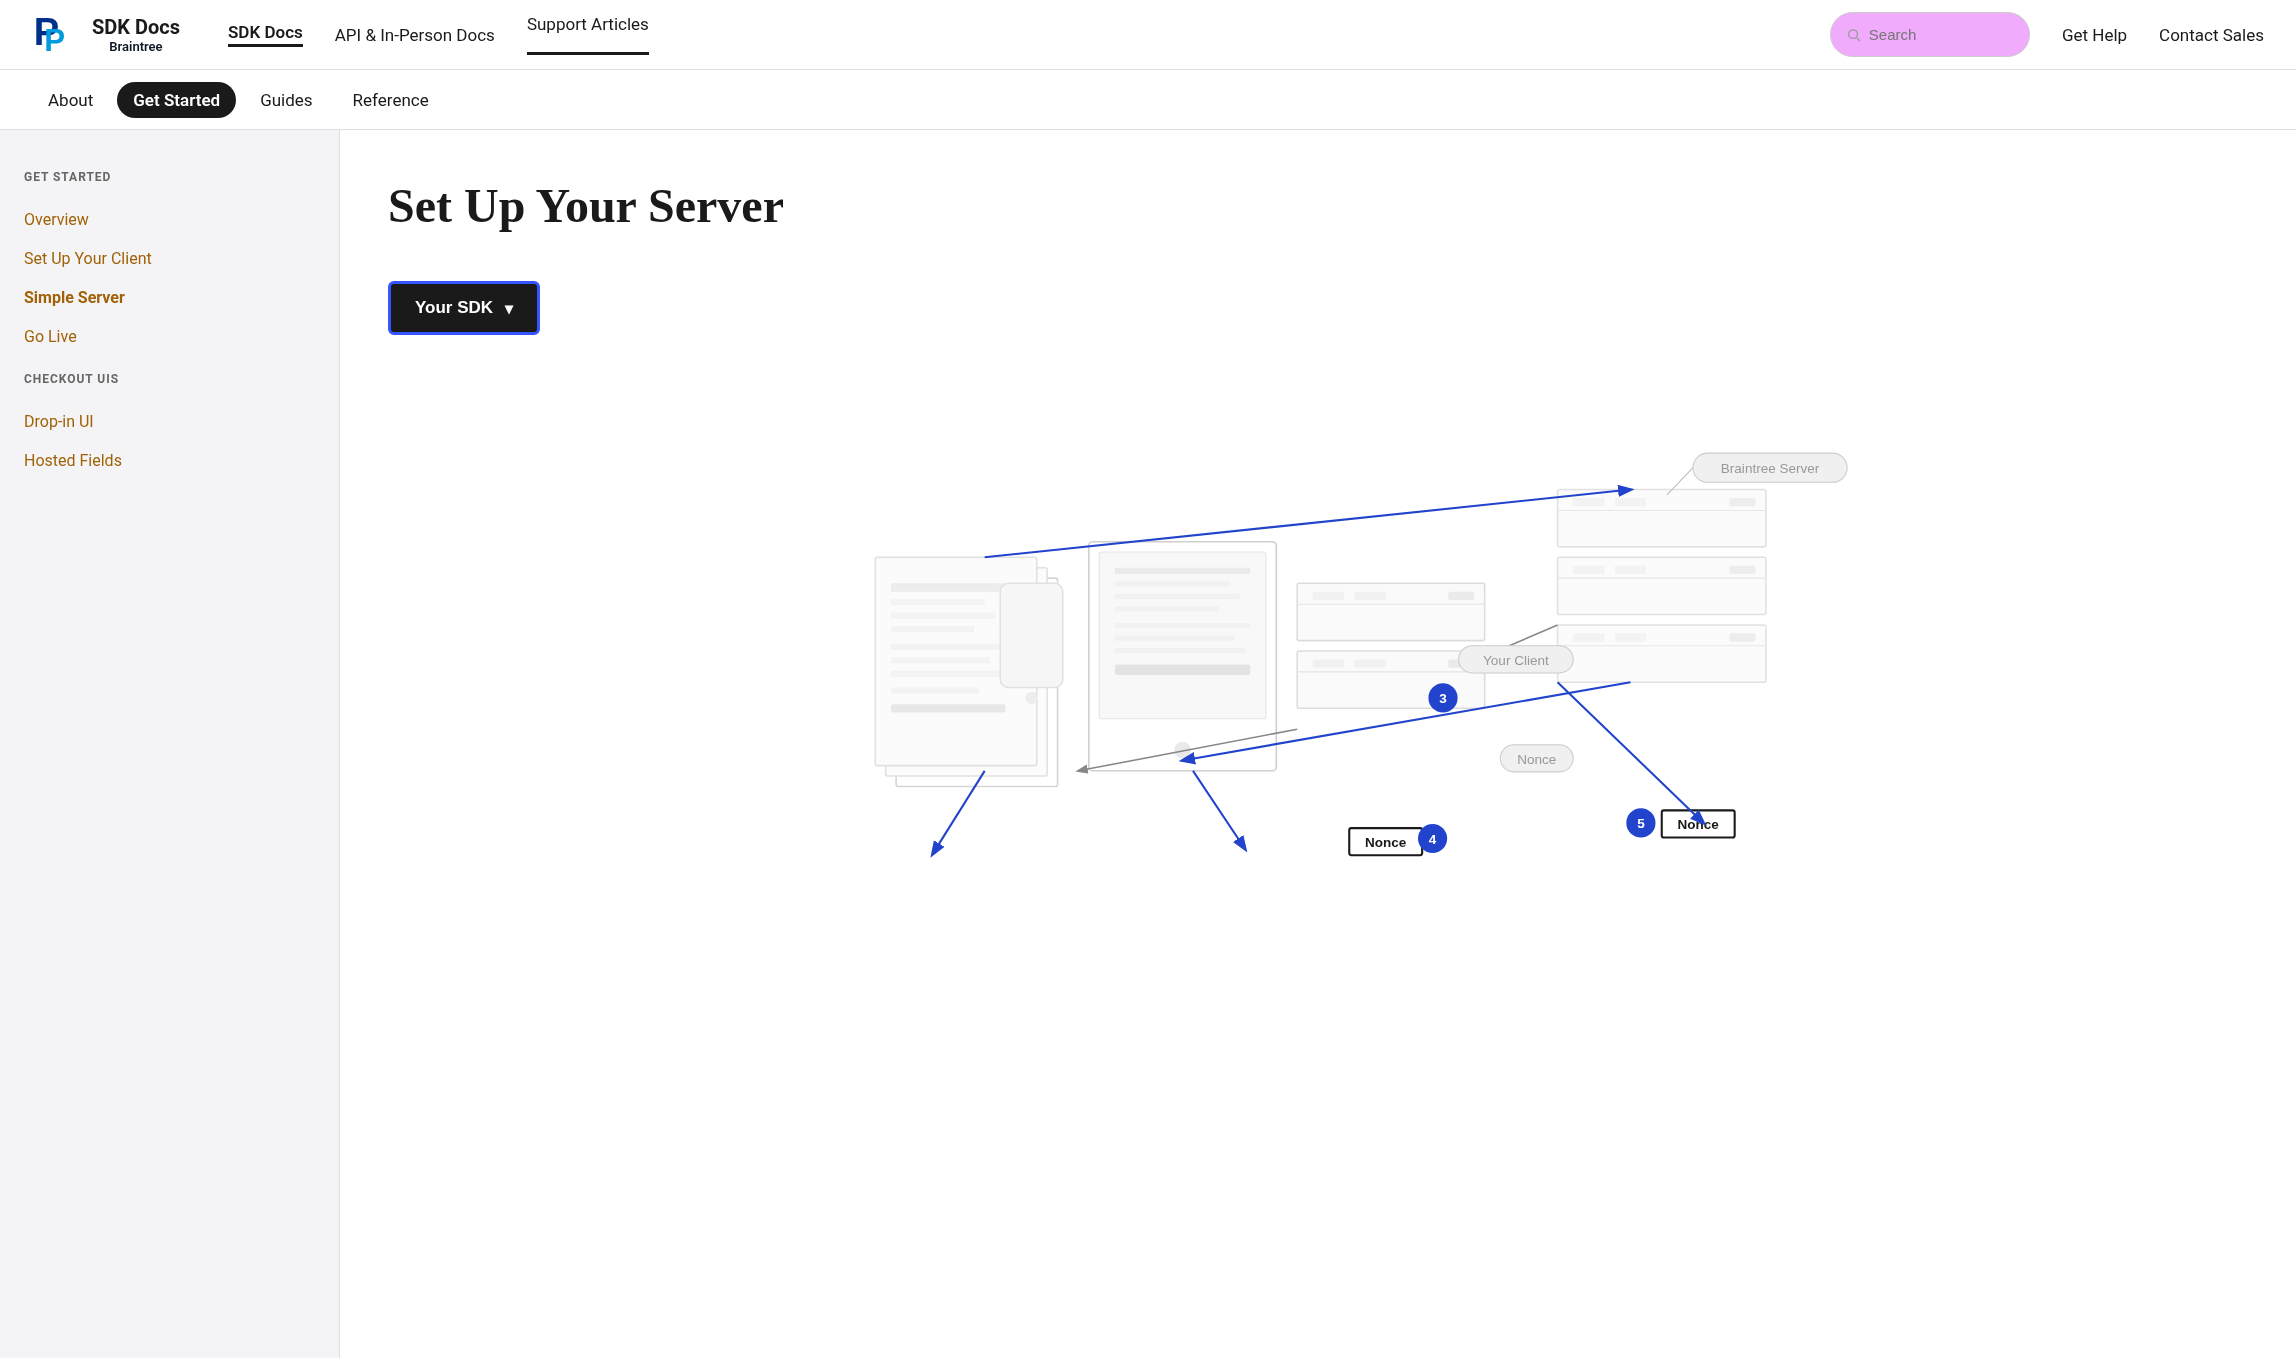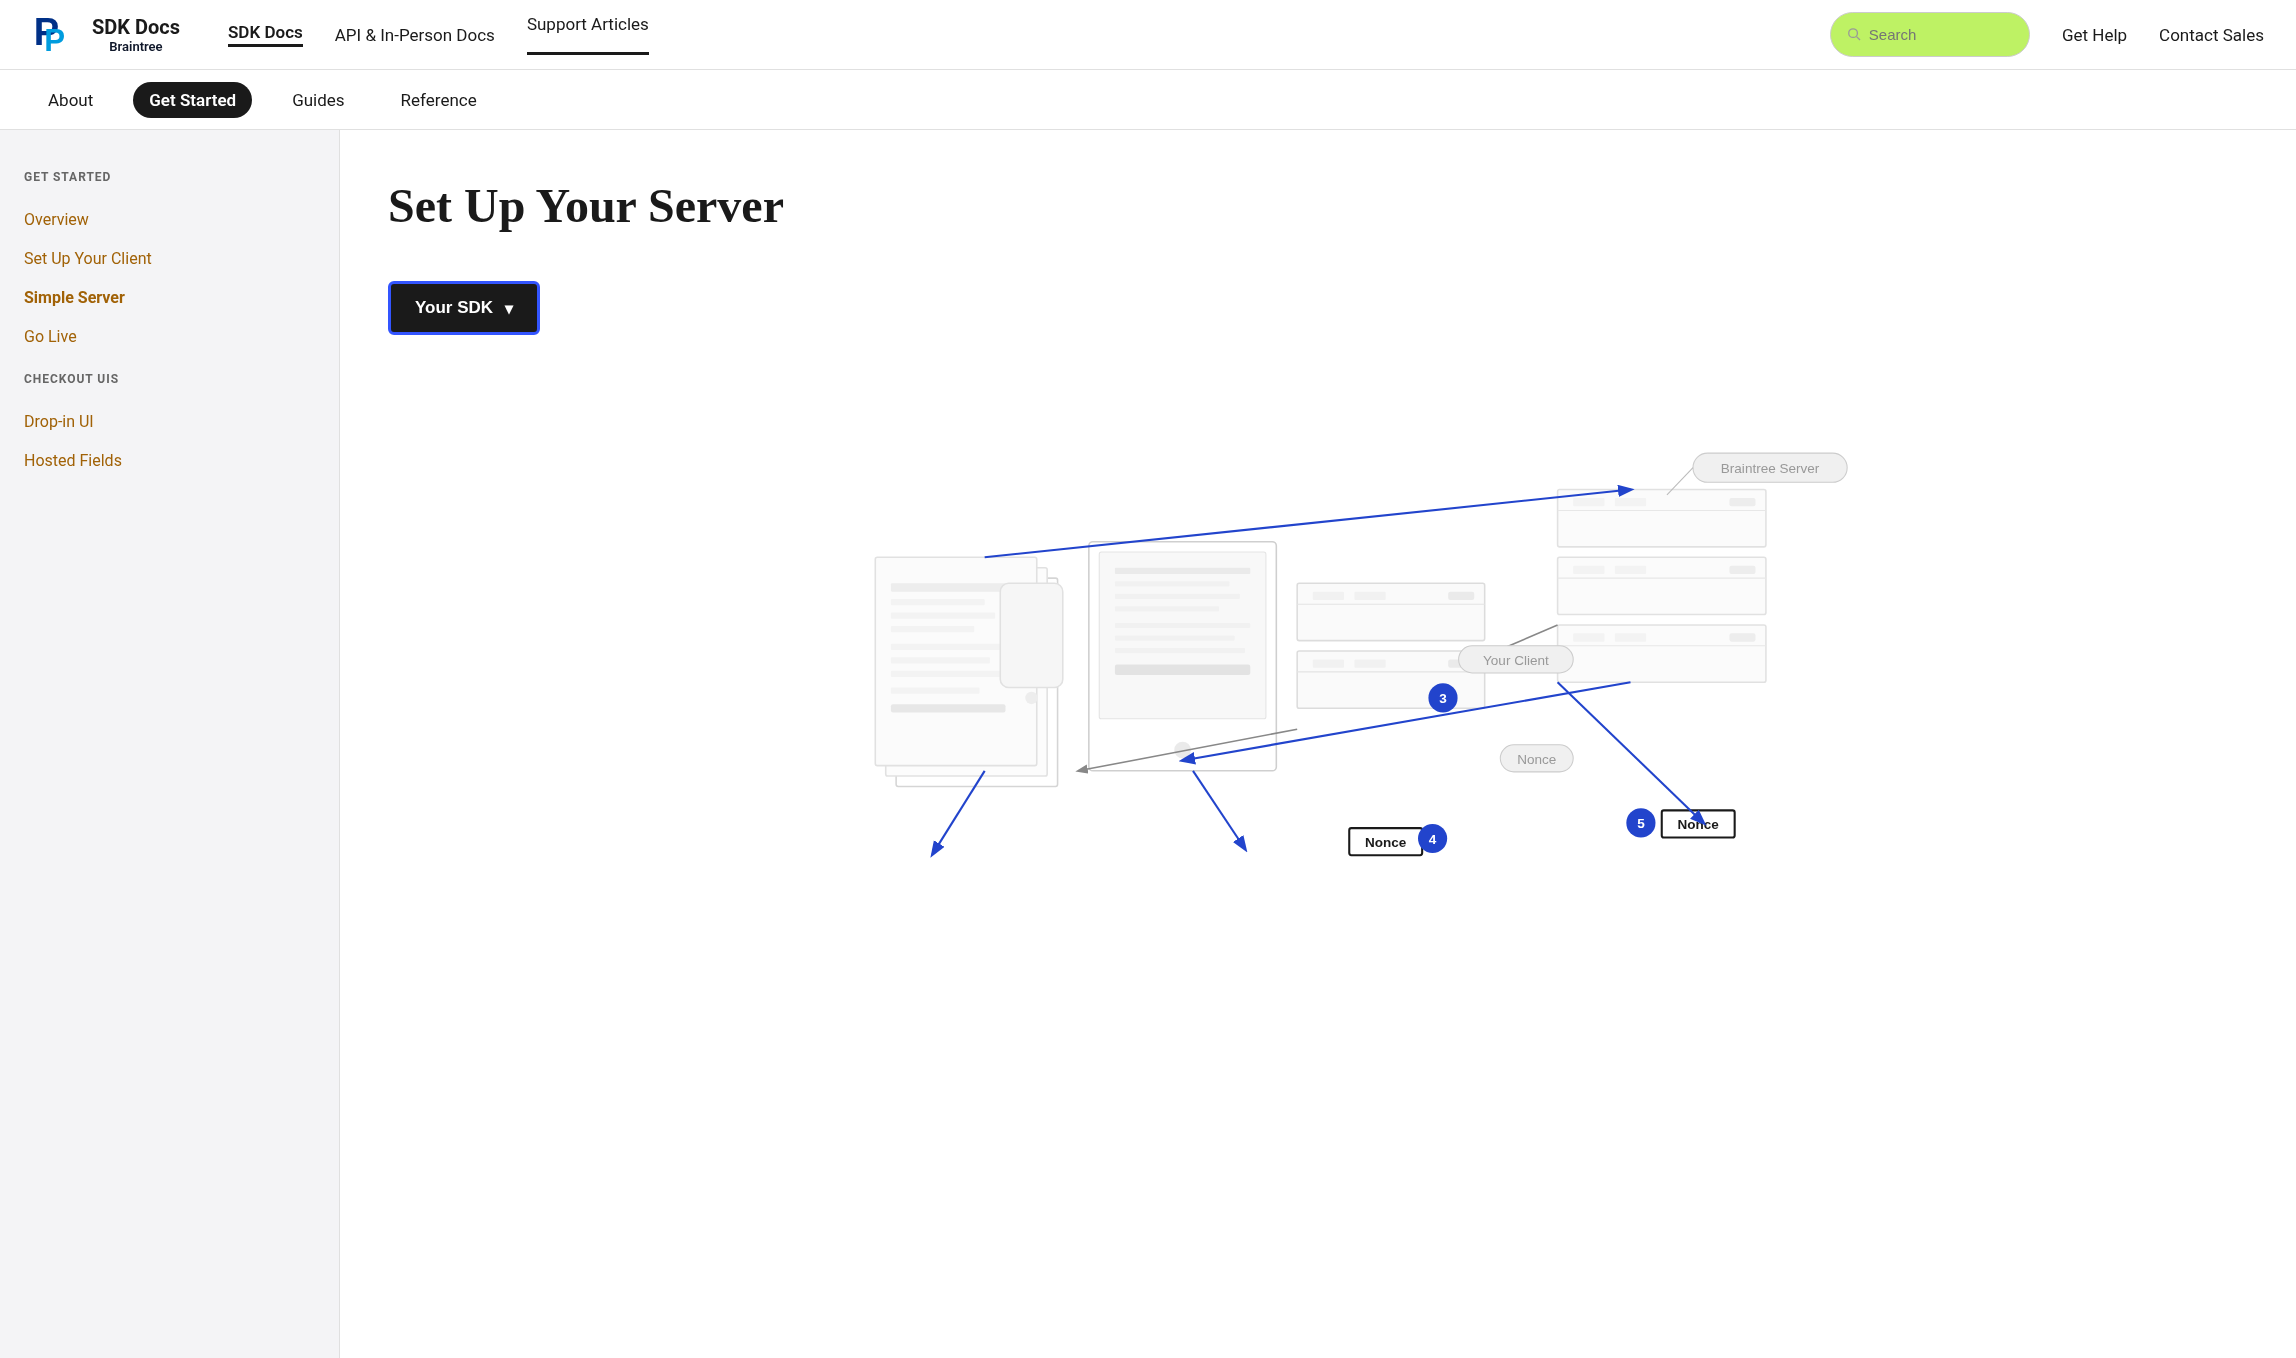--- a/index.html
+++ b/index.html
@@ -41,27 +41,27 @@
       text-decoration: none;
       cursor: pointer;
     }
     .top-nav-link.active {
       border-bottom: 3px solid #1a1a1a;
       padding-bottom: 2px;
       font-weight: 600;
     }
     .search-bar {
       display: flex;
-      align-items: flex-start;
+      align-items: flex-end;
       border: 1px solid #ccc;
       border-radius: 24px;
       padding: 13px 16px;
       gap: 8px;
       width: 200px;
-      background: #bef264;
+      background: #f0abfc;
     }
     .search-bar input {
       border: none;
       outline: none;
       font-size: 15px;
       color: #666;
       width: 100%;
       background: transparent;
     }
     .top-nav-right {
@@ -77,21 +77,21 @@
       cursor: pointer;
     }
 
     
     .secondary-nav {
       display: flex;
       align-items: center;
       padding: 0 32px;
       height: 60px;
       border-bottom: 1px solid #e0e0e0;
-      gap: 24px;
+      gap: 8px;
     }
     .sec-nav-item {
       font-size: 17px;
       color: #1a1a1a;
       padding: 8px 16px;
       cursor: pointer;
       border-radius: 24px;
       text-decoration: none;
     }
     .sec-nav-item.active {

